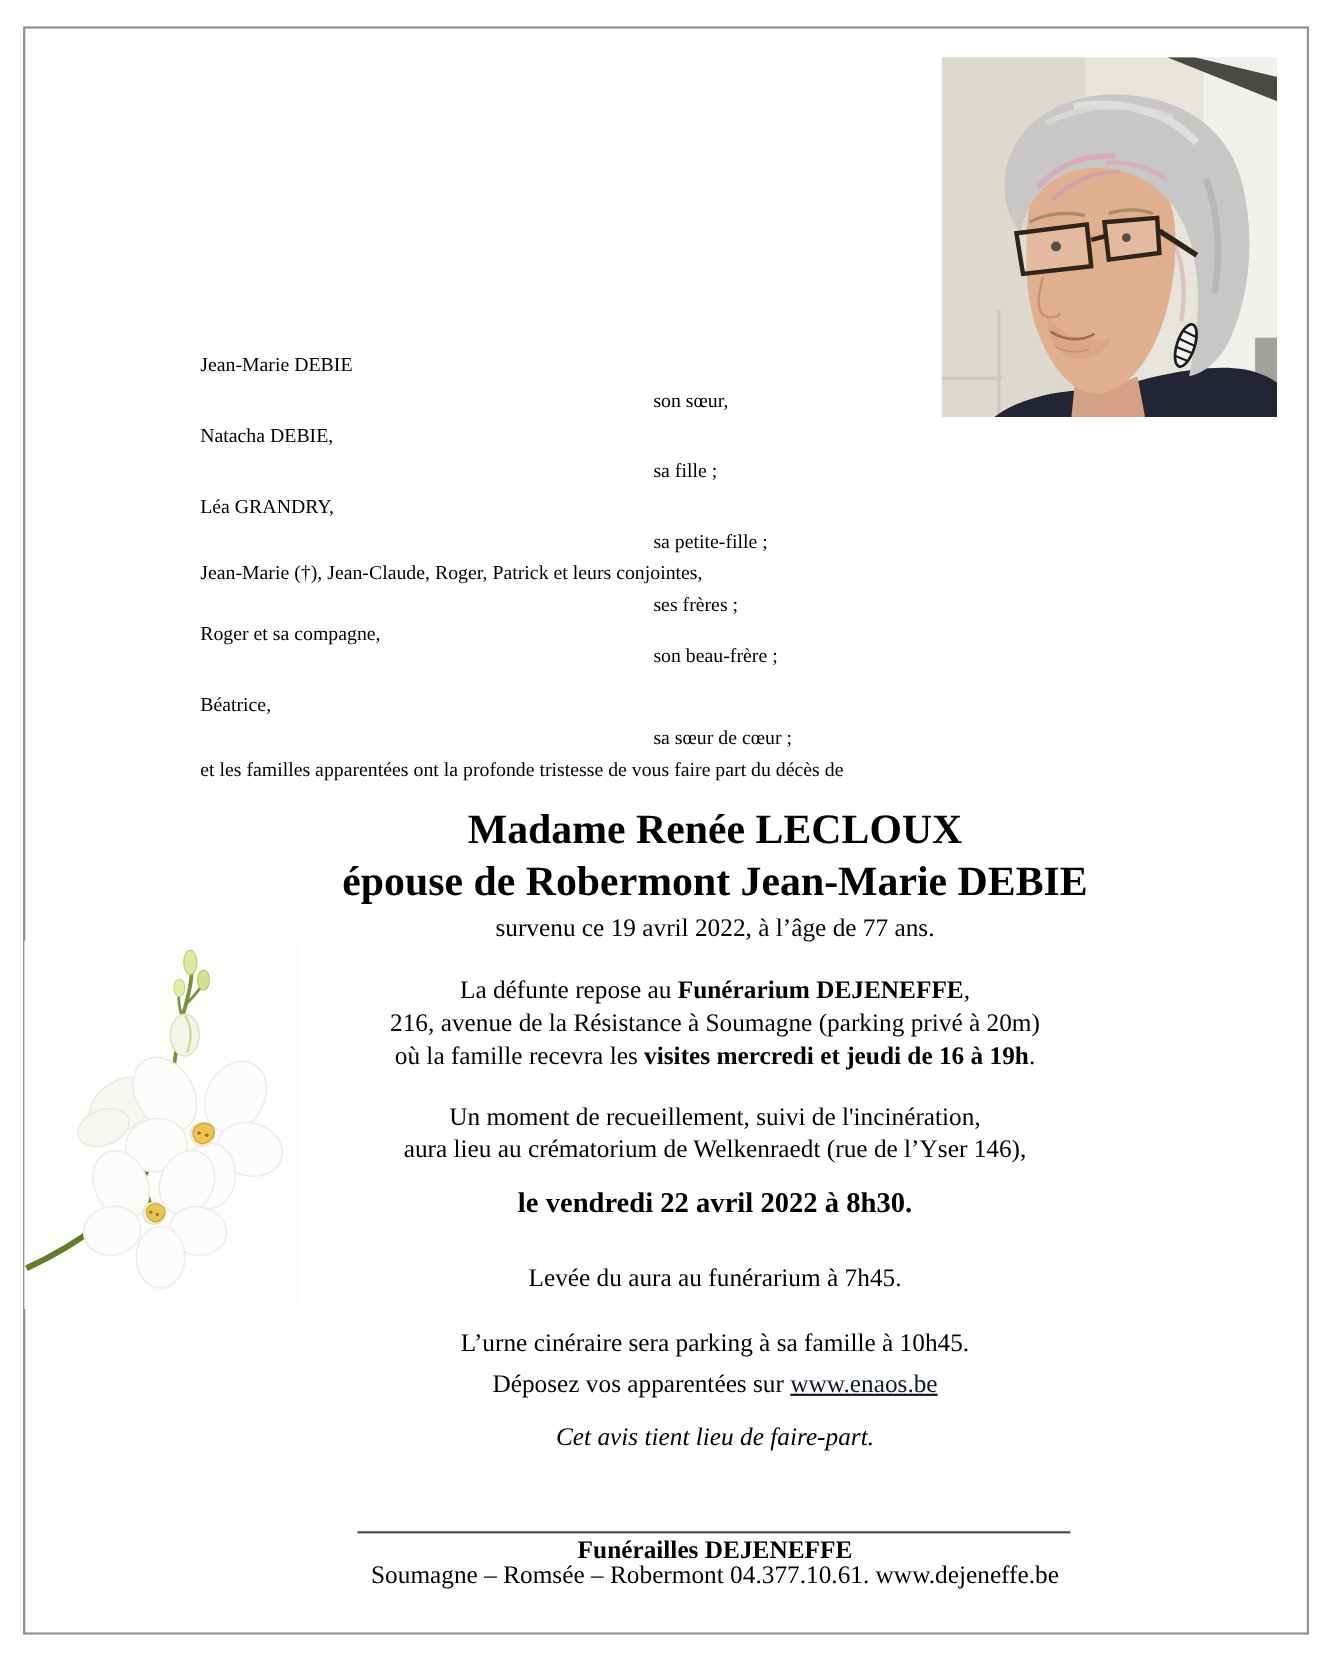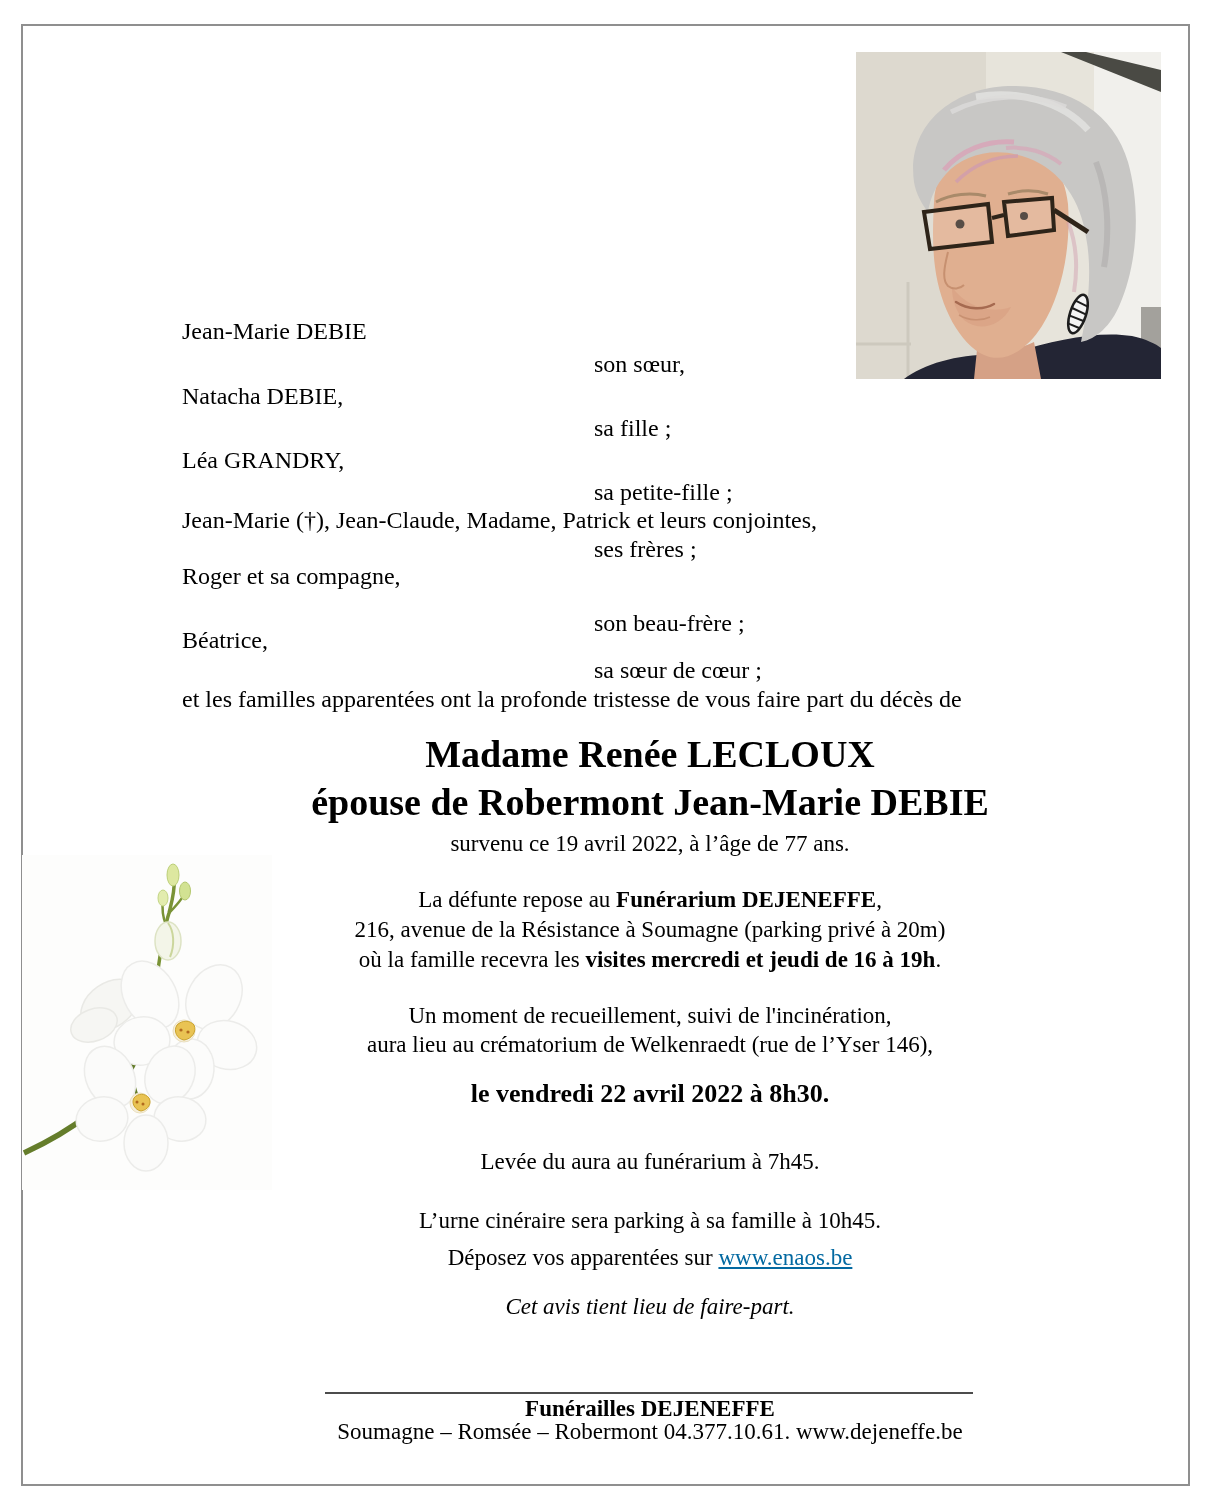--- a/index.html
+++ b/index.html
@@ -4,29 +4,29 @@
 <style>
   html,body{margin:0;padding:0;background:#ffffff;}
   body{
     width:1214px;height:1509px;position:relative;overflow:hidden;
     font-family:"Liberation Serif","DejaVu Serif",serif;color:#000;
   }
   .page-border{
     position:absolute;left:21px;top:24px;width:1169px;height:1462px;
     border:2px solid #8f8f8f;box-sizing:border-box;background:#ffffff;
   }
-  .line{position:absolute;font-size:24px;line-height:30px;white-space:nowrap;}
+  .line{position:absolute;font-size:18px;line-height:30px;white-space:nowrap;}
   .fam-name{left:182px;}
   .fam-rel{left:594px;}
   .cline{position:absolute;left:110px;width:1080px;text-align:center;font-size:23px;line-height:30px;}
   .title{font-size:38px;font-weight:bold;line-height:44px;}
   .bigdate{font-size:26px;font-weight:bold;line-height:40px;}
   .b{font-weight:bold;}
   .it{font-style:italic;}
-  .link{color:#0369a1;text-decoration:underline;cursor:pointer;}
+  .link{color:#0f172a;text-decoration:underline;cursor:pointer;}
   .footer-rule{position:absolute;left:325px;top:1392px;width:648px;height:0;border-top:2px solid #4c4c4c;}
   .photo-wrap{position:absolute;left:856px;top:52px;width:305px;height:327px;}
   .flower-wrap{position:absolute;left:22px;top:855px;width:250px;height:335px;}
   svg{display:block;}
 </style>
 </head>
 <body>
 
 <div class="page-border"></div>
 
@@ -127,24 +127,24 @@
     <circle cx="121" cy="249" r="1.5" fill="#b26a1e"></circle>
   </svg>
 </div>
 
 <div class="line fam-name" style="top:316px">Jean-Marie DEBIE</div>
 <div class="line fam-rel" style="top:349px">son sœur,</div>
 <div class="line fam-name" style="top:381px">Natacha DEBIE,</div>
 <div class="line fam-rel" style="top:413px">sa fille ;</div>
 <div class="line fam-name" style="top:445px">Léa GRANDRY,</div>
 <div class="line fam-rel" style="top:477px">sa petite-fille ;</div>
-<div class="line fam-name" style="top:505px">Jean-Marie (†), Jean-Claude, Madame, Patrick et leurs conjointes,</div>
+<div class="line fam-name" style="top:505px">Jean-Marie (†), Jean-Claude, Roger, Patrick et leurs conjointes,</div>
 <div class="line fam-rel" style="top:534px">ses frères ;</div>
 <div class="line fam-name" style="top:561px">Roger et sa compagne,</div>
-<div class="line fam-rel" style="top:608px">son beau-frère ;</div>
+<div class="line fam-rel" style="top:581px">son beau-frère ;</div>
 <div class="line fam-name" style="top:625px">Béatrice,</div>
 <div class="line fam-rel" style="top:655px">sa sœur de cœur ;</div>
 <div class="line fam-name" style="top:684px">et les familles apparentées ont la profonde tristesse de vous faire part du décès de</div>
 
 <div class="cline title" style="top:732px">Madame Renée LECLOUX</div>
 <div class="cline title" style="top:780px">épouse de Robermont Jean-Marie DEBIE</div>
 <div class="cline" style="top:829px">survenu ce 19 avril 2022, à l’âge de 77 ans.</div>
 
 <div class="cline" style="top:885px"><span>La défunte repose au </span><span class="b">Funérarium DEJENEFFE</span><span>,</span></div>
 <div class="cline" style="top:915px">216, avenue de la Résistance à Soumagne (parking privé à 20m)</div>

